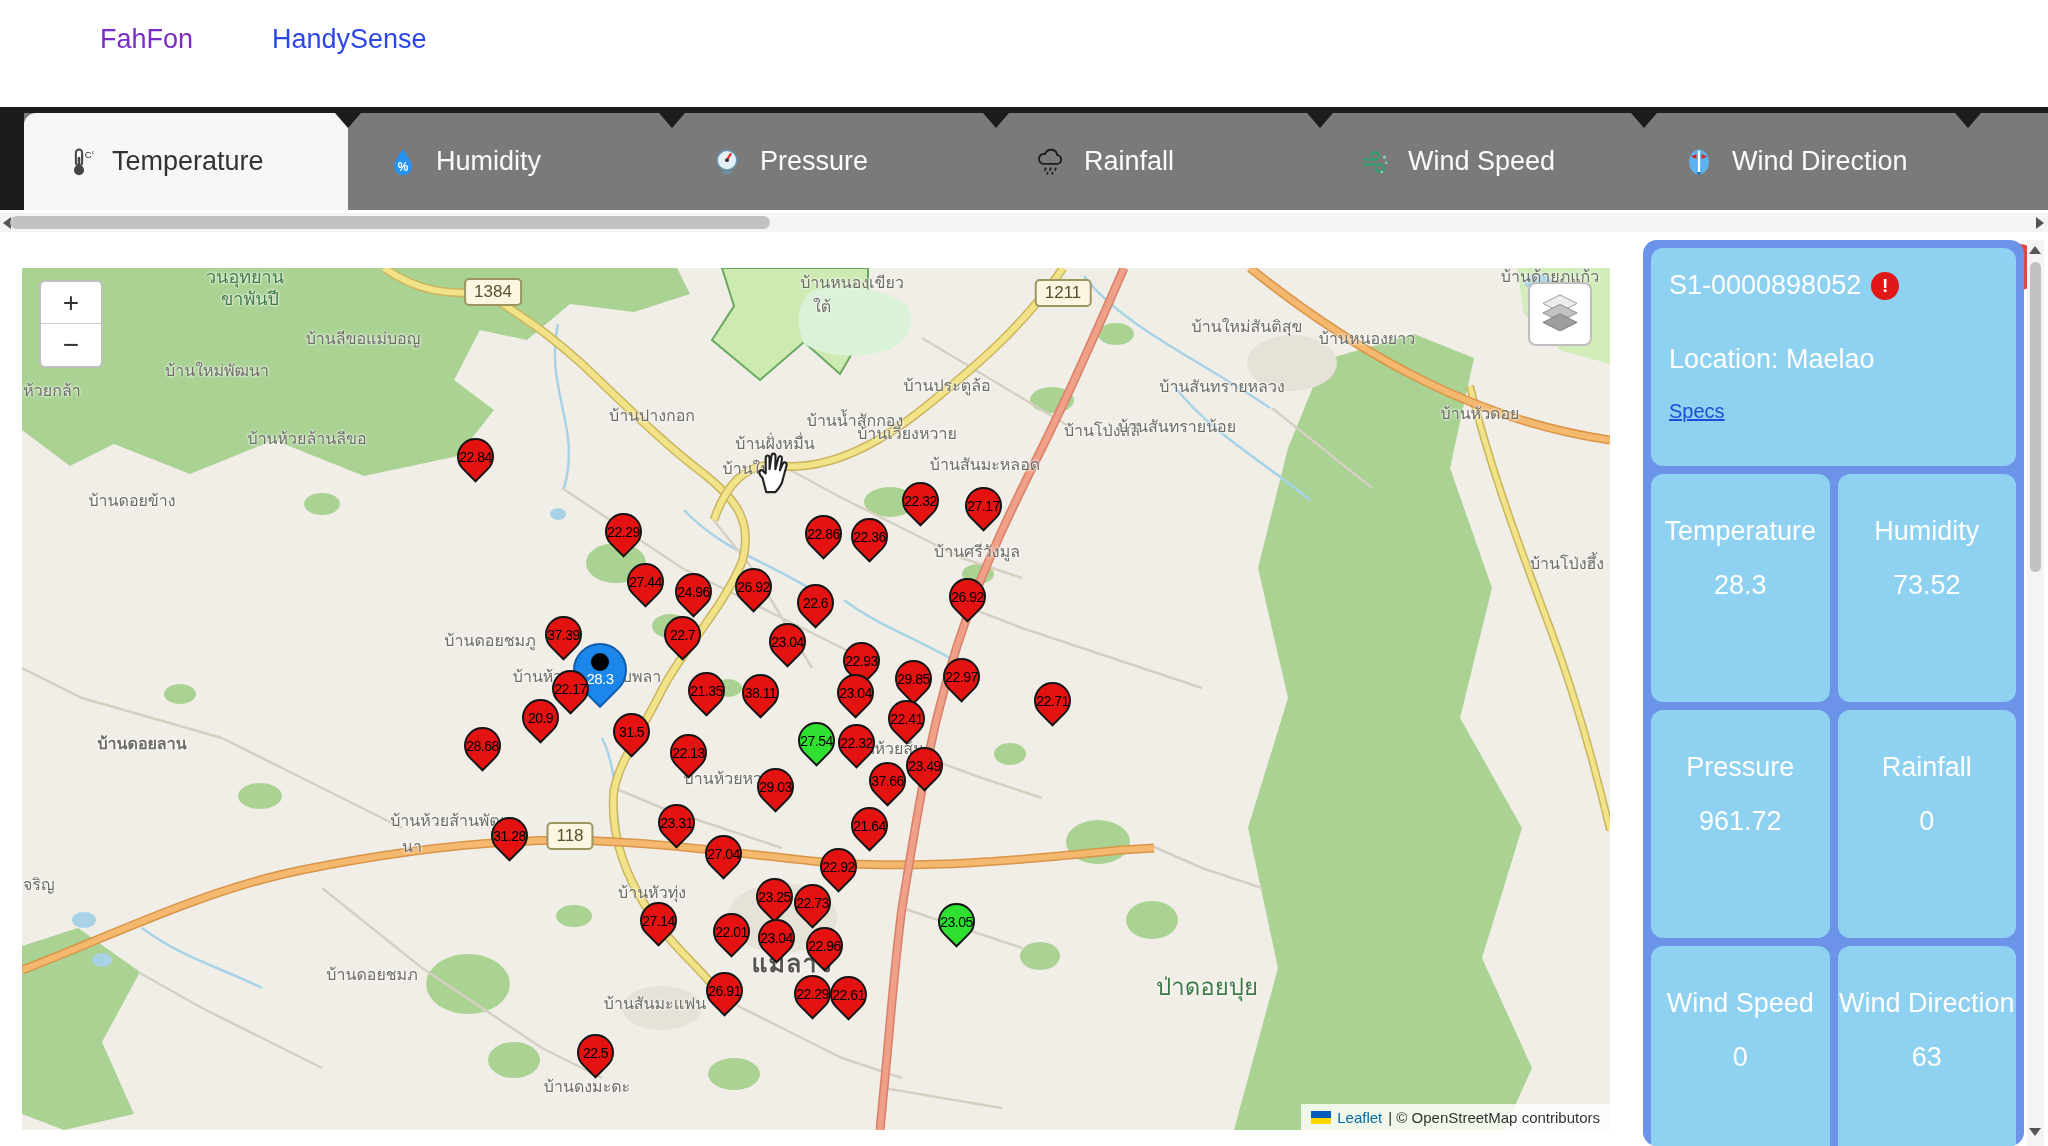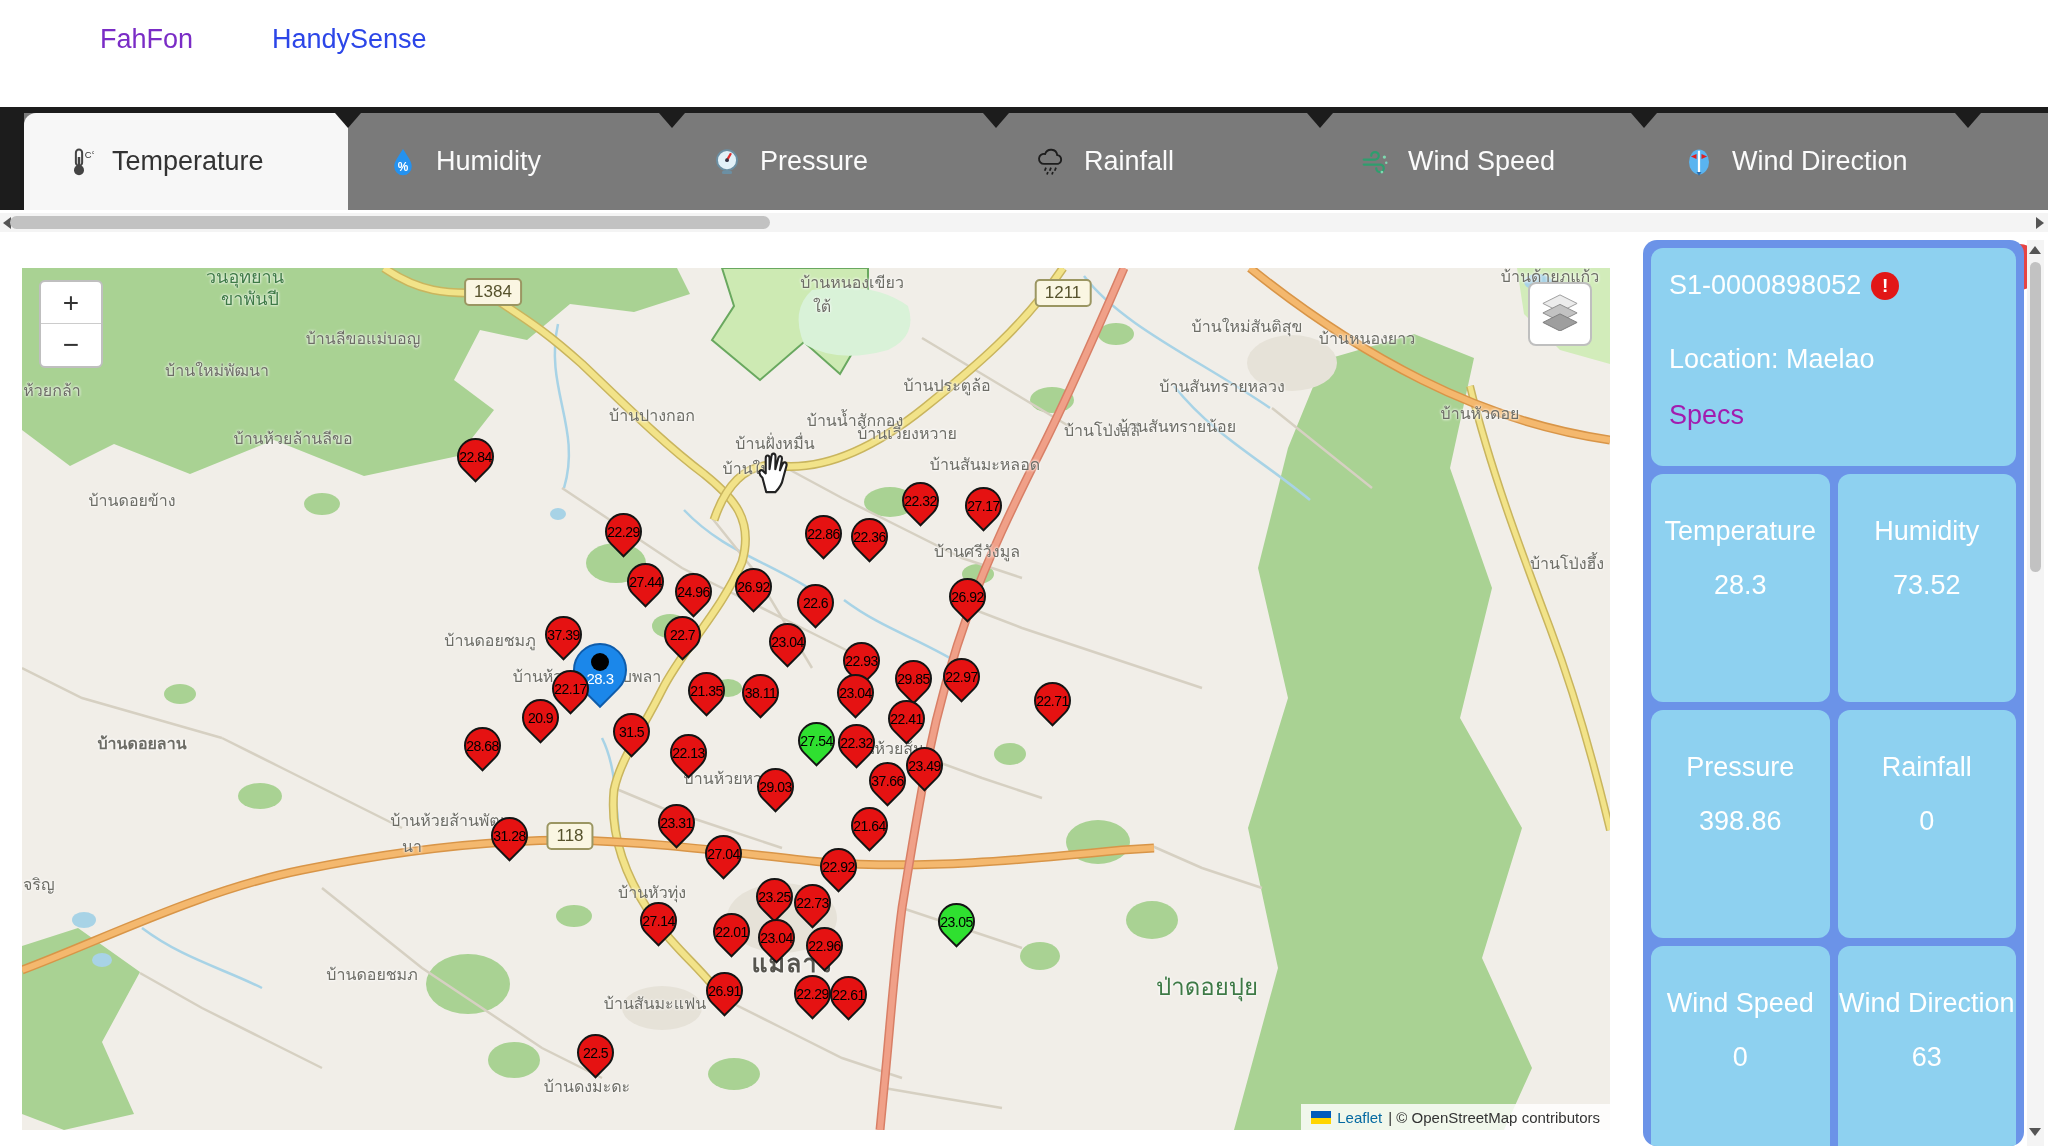--- a/index.html
+++ b/index.html
@@ -73,21 +73,21 @@
 
   
   .panel{position:absolute;left:1643px;top:240px;width:381px;height:906px;background:#6b93e8;border-radius:14px;
          padding:8px;box-sizing:border-box;overflow:hidden;color:#fff}
   .pcard{background:#8ed1f0;border-radius:12px;position:relative}
   .pcard.head{height:218px;margin-bottom:8px}
   .did{position:absolute;left:18px;top:22px;font-size:27px;display:flex;align-items:center;gap:10px}
   .alert{display:inline-flex;width:28px;height:28px;border-radius:50%;background:#e21717;color:#fff;
          align-items:center;justify-content:center;font-size:19px;font-weight:bold}
   .loc{position:absolute;left:18px;top:96px;font-size:27px}
-  .specs{position:absolute;left:18px;top:152px;font-size:27px;color:#a21caf;cursor:pointer}
+  .specs{position:absolute;left:18px;top:152px;font-size:20px;color:#1d4ed8;text-decoration:underline;cursor:pointer}
   .pgrid{display:grid;grid-template-columns:1fr 1fr;gap:8px}
   .pgrid .pcard{height:228px}
   .clabel{position:absolute;left:0;top:42px;width:100%;text-align:center;font-size:27px}
   .cvalue{position:absolute;left:0;top:96px;width:100%;text-align:center;font-size:27px}
 </style>
 </head>
 <body>
 
 <div class="hdr">
   <span class="brand fahfon">FahFon</span>
@@ -280,21 +280,21 @@
   <div id="label-layer">
       <div class="plab park" style="left: 223px; top: 8px;">วนอุทยาน</div>
       <div class="plab park" style="left: 228px; top: 30px;">ขาพันปี</div>
       <div class="plab" style="left: 830px; top: 14px;">บ้านหนองเขียว</div>
       <div class="plab" style="left: 800px; top: 38px;">ใต้</div>
       <div class="plab" style="left: 1528px; top: 8px;">บ้านด้ายภูแก้ว</div>
       <div class="plab" style="left: 341px; top: 70px;">บ้านลีขอแม่บอญ</div>
       <div class="plab" style="left: 1345px; top: 70px;">บ้านหนองยาว</div>
       <div class="plab" style="left: 195px; top: 102px;">บ้านใหม่พัฒนา</div>
       <div class="plab" style="left: 30px; top: 122px;">ห้วยกล้า</div>
-      <div class="plab" style="left: 271px; top: 170px;">บ้านห้วยล้านลีขอ</div>
+      <div class="plab" style="left: 285px; top: 170px;">บ้านห้วยล้านลีขอ</div>
       <div class="plab" style="left: 110px; top: 232px;">บ้านดอยข้าง</div>
       <div class="plab" style="left: 630px; top: 147px;">บ้านปางกอก</div>
       <div class="plab" style="left: 753px; top: 175px;">บ้านฝั่งหมื่น</div>
       <div class="plab" style="left: 730px; top: 200px;">บ้านใหม่</div>
       <div class="plab" style="left: 885px; top: 165px;">บ้านเวียงหวาย</div>
       <div class="plab" style="left: 925px; top: 117px;">บ้านประตูล้อ</div>
       <div class="plab" style="left: 833px; top: 152px;">บ้านน้ำสักกอง</div>
       <div class="plab" style="left: 963px; top: 196px;">บ้านสันมะหลอด</div>
       <div class="plab" style="left: 1080px; top: 162px;">บ้านโป่งสลี</div>
       <div class="plab" style="left: 1225px; top: 58px;">บ้านใหม่สันติสุข</div>
@@ -520,21 +520,21 @@
       <div class="pcard">
         <div class="clabel">Temperature</div>
         <div class="cvalue">28.3</div>
       </div>
       <div class="pcard">
         <div class="clabel">Humidity</div>
         <div class="cvalue">73.52</div>
       </div>
       <div class="pcard">
         <div class="clabel">Pressure</div>
-        <div class="cvalue">398.86</div>
+        <div class="cvalue">961.72</div>
       </div>
       <div class="pcard">
         <div class="clabel">Rainfall</div>
         <div class="cvalue">0</div>
       </div>
       <div class="pcard">
         <div class="clabel">Wind Speed</div>
         <div class="cvalue">0</div>
       </div>
       <div class="pcard">

